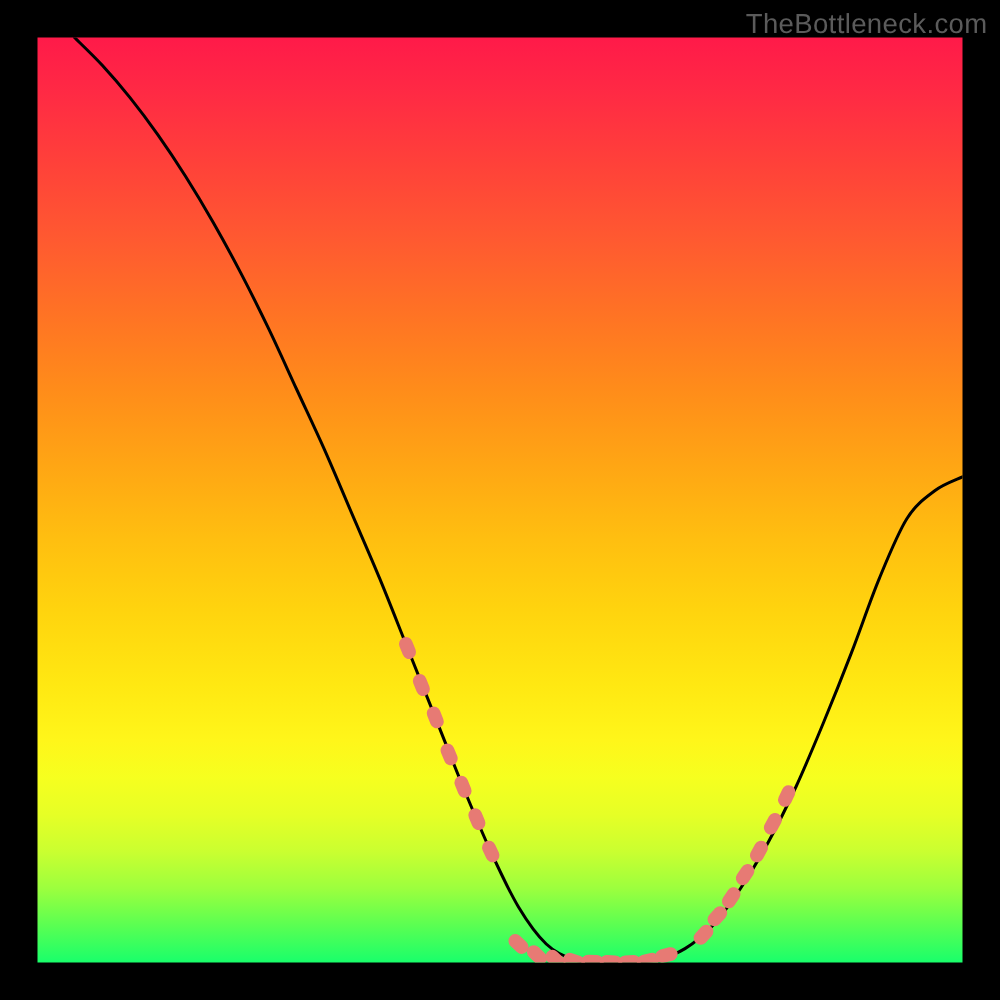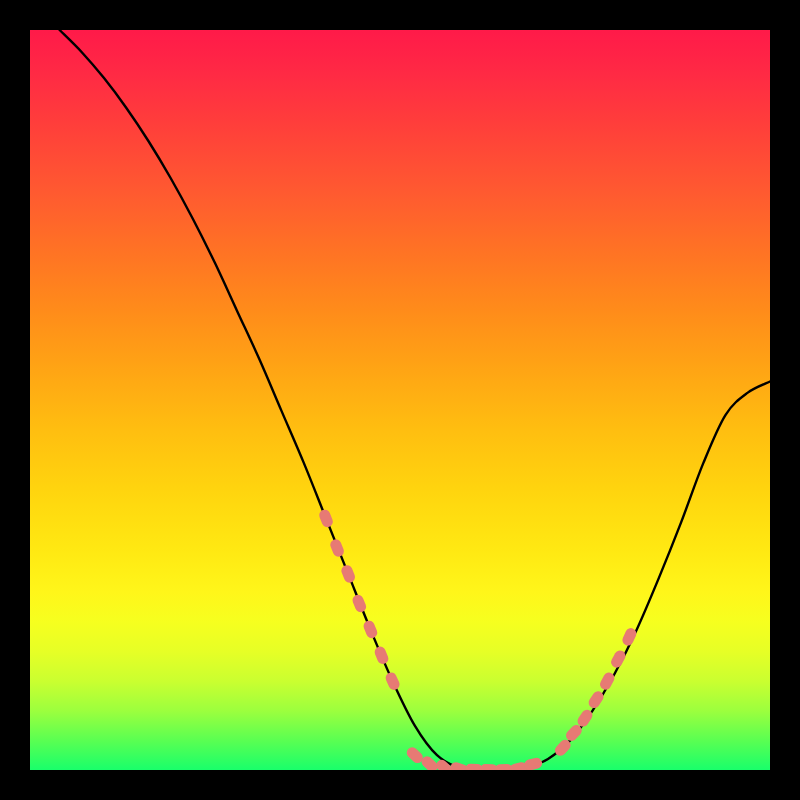--- a/index.html
+++ b/index.html
@@ -60,20 +60,21 @@
     top: 0;
     width: 740px;
     height: 740px;
     pointer-events: none;
   }
 </style>
 </head>
 <body>
 
 <div class="stage">
+  <div class="watermark">TheBottleneck.com</div>
   <div class="plot-area">
     <svg class="overlay" id="overlay" viewBox="0 0 740 740" preserveAspectRatio="none">
         <path d="M 29.6 0 C 33.300000000000004 3.7000000000000077 44.400000000000006 14.183333333333394 51.800000000000004 22.200000000000045 C 59.2 30.216666666666697 66.6 38.84999999999993 74 48.09999999999991 C 81.4 57.34999999999989 88.8 67.21666666666658 96.2 77.69999999999993 C 103.60000000000001 88.18333333333328 111 99.28333333333332 118.4 111 C 125.80000000000001 122.71666666666668 133.2 135.04999999999998 140.6 148 C 148 160.95000000000002 155.4 174.5166666666667 162.8 188.70000000000005 C 170.20000000000002 202.88333333333338 177.6 217.6833333333333 185 233.09999999999997 C 192.4 248.51666666666662 199.8 265.16666666666663 207.20000000000002 281.2 C 214.60000000000002 297.23333333333335 222 312.65 229.4 329.29999999999995 C 236.8 345.94999999999993 244.20000000000002 363.83333333333337 251.60000000000002 381.1 C 259 398.3666666666667 266.40000000000003 415.0166666666667 273.8 432.90000000000003 C 281.2 450.78333333333336 288.6 469.9 296 488.4 C 303.4 506.9 310.79999999999995 525.4 318.2 543.9 C 325.6 562.4 333.00000000000006 581.5166666666667 340.40000000000003 599.4 C 347.8 617.2833333333333 355.2 635.1666666666667 362.59999999999997 651.2 C 369.99999999999994 667.2333333333333 377.4 683.2666666666667 384.8 695.6 C 392.20000000000005 707.9333333333334 399.6000000000001 718.1700000000001 407.00000000000006 725.2 C 414.40000000000003 732.23 421.8 735.3133333333333 429.2 737.78 C 436.59999999999997 740.2466666666667 444 739.63 451.4 740 C 458.79999999999995 740.37 466.20000000000005 740.37 473.6 740 C 481 739.63 488.40000000000003 739.63 495.8 737.78 C 503.2 735.93 510.6 733.4633333333334 518 728.9 C 525.4 724.3366666666666 532.8 718.4166666666666 540.1999999999999 710.4 C 547.5999999999999 702.3833333333333 555 691.9 562.4 680.8 C 569.8 669.6999999999999 577.2 657.3666666666666 584.6 643.8 C 592 630.2333333333333 599.4 615.4333333333333 606.8 599.4 C 614.1999999999999 583.3666666666667 621.6 565.4833333333333 629 547.6 C 636.4 529.7166666666667 643.8000000000001 511.2166666666667 651.2 492.1 C 658.6 472.98333333333335 666 450.78333333333336 673.4 432.90000000000003 C 680.8 415.0166666666667 688.1999999999999 396.5166666666667 695.5999999999999 384.8 C 702.9999999999999 373.0833333333333 710.4 368.15 717.8 362.59999999999997 C 725.1999999999999 357.04999999999995 736.3 353.35 740 351.5" fill="none" stroke="#000000" stroke-width="2.4" stroke-linecap="round"></path>
         <g transform="translate(296,488.4) rotate(68.19859051364818)">
           <rect x="-9" y="-5.5" width="18" height="11" rx="5.5" ry="5.5" fill="#e77a74"></rect>
         </g>
         <g transform="translate(307.09999999999997,518) rotate(68.19859051364817)">
           <rect x="-9" y="-5.5" width="18" height="11" rx="5.5" ry="5.5" fill="#e77a74"></rect>
         </g>
         <g transform="translate(318.2,543.9) rotate(68.19859051364817)">

